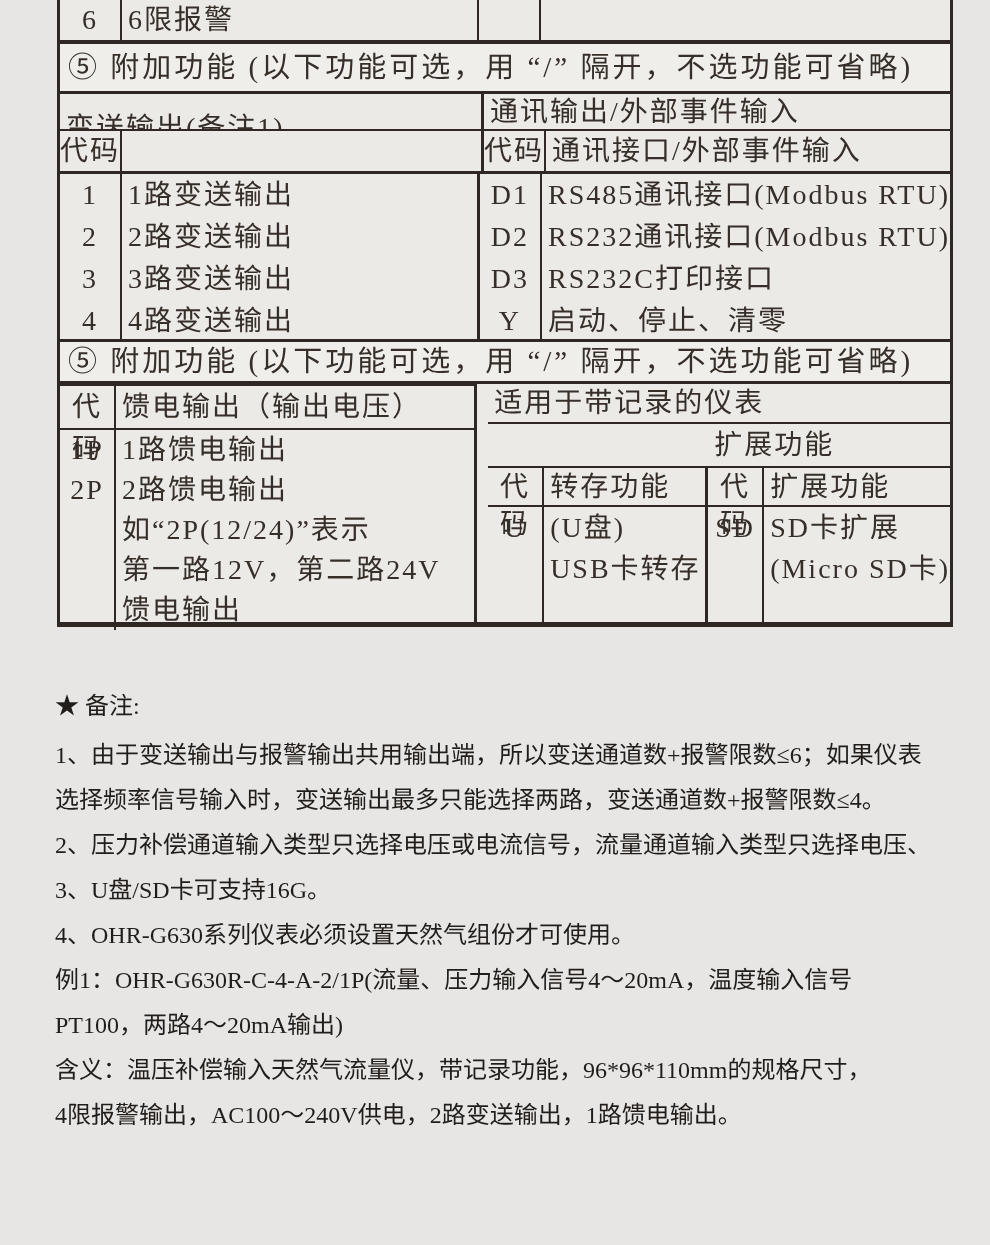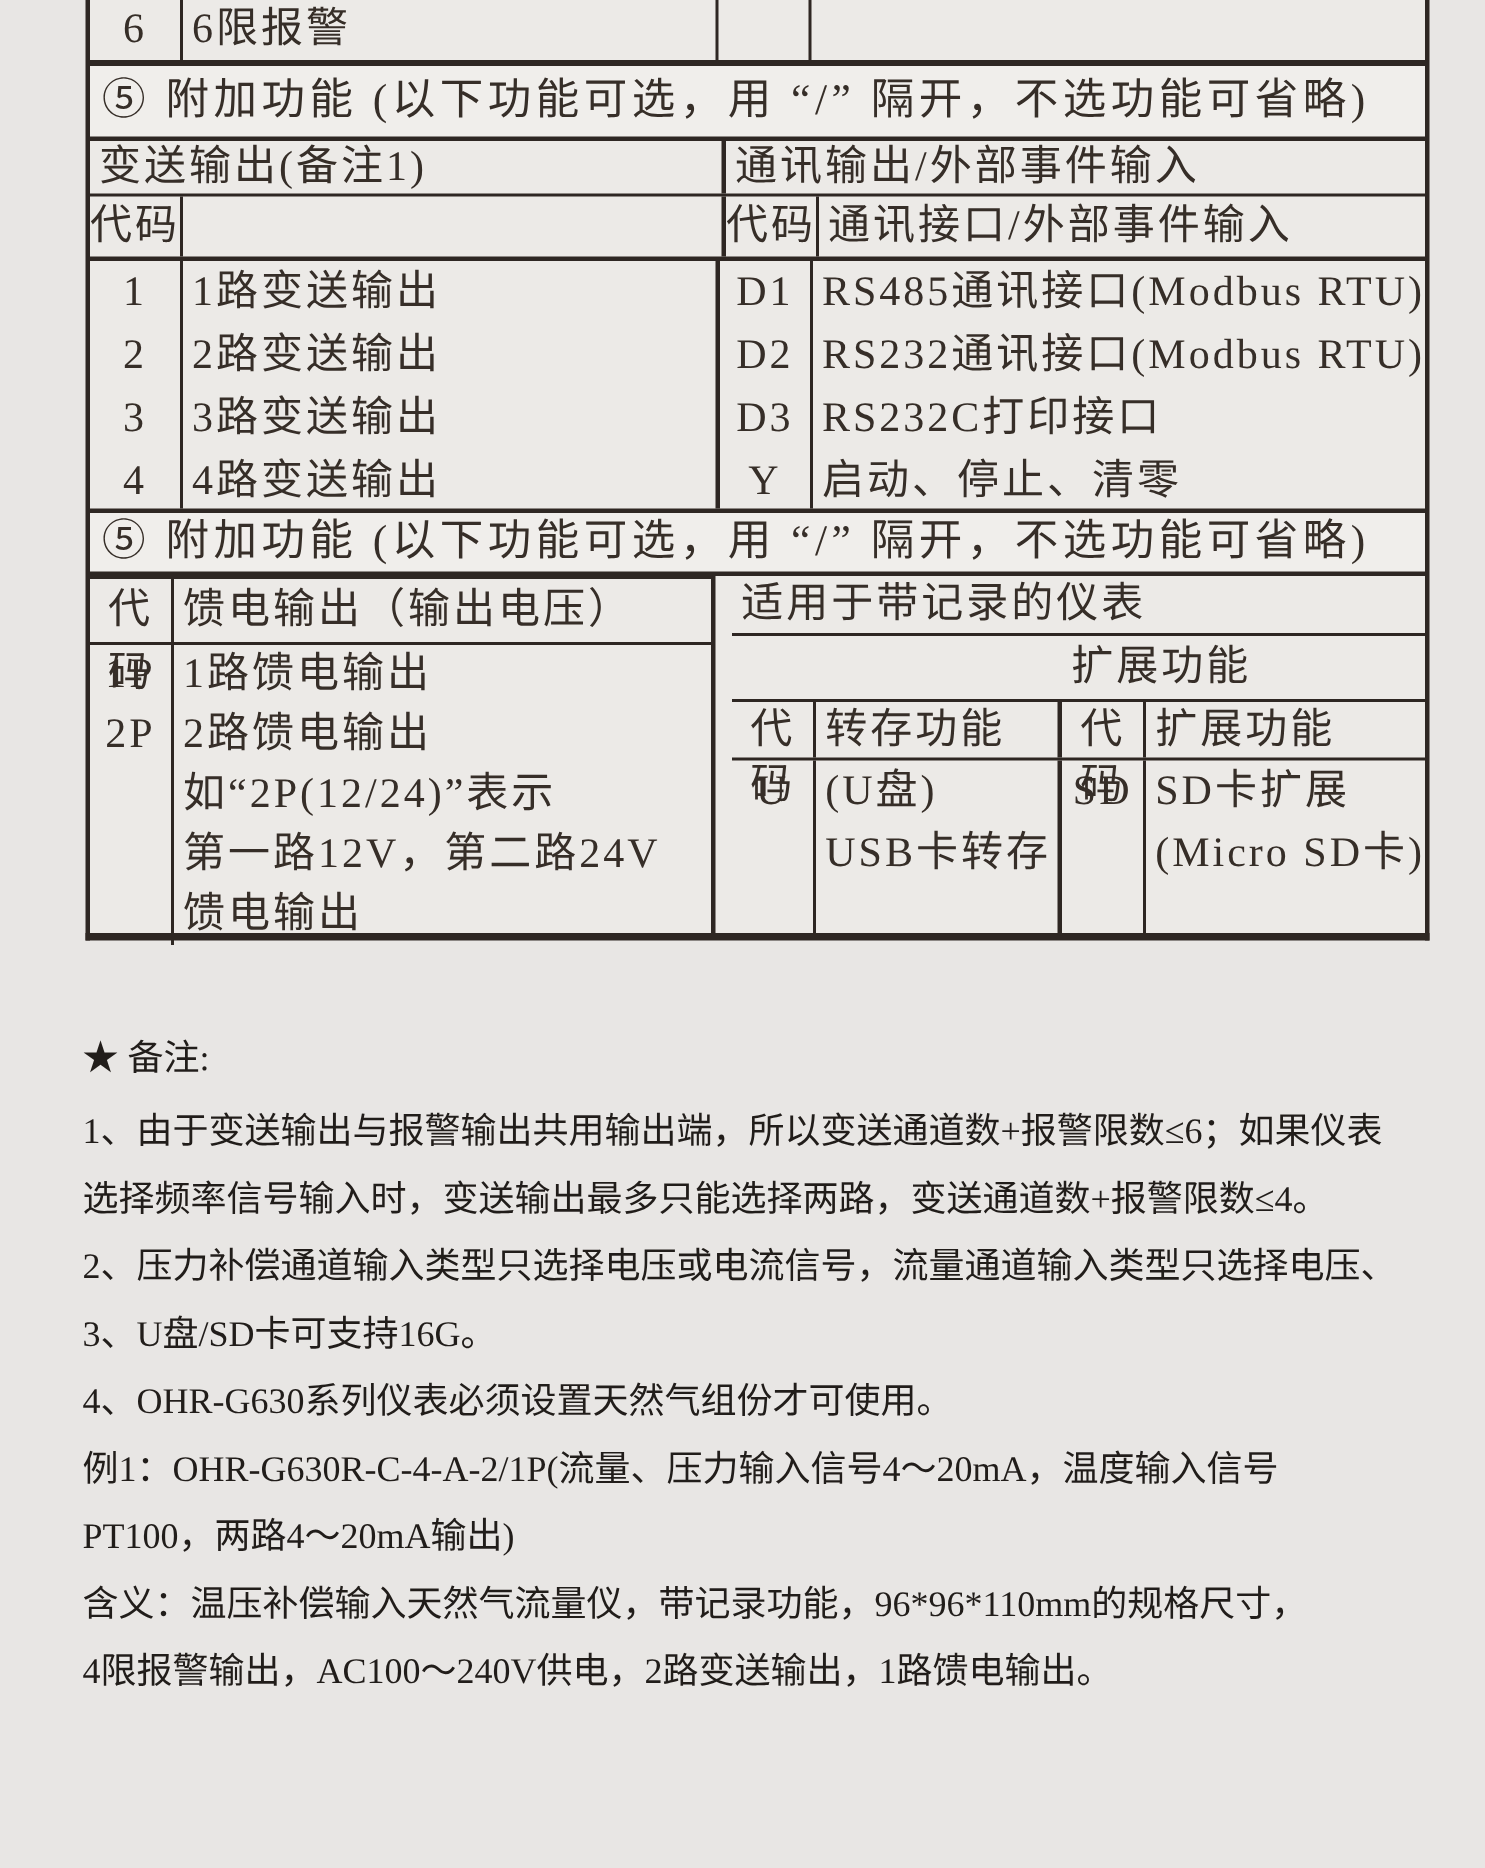--- a/index.html
+++ b/index.html
@@ -92,21 +92,21 @@
       <div class="codeA">6</div>
       <div class="desc" style="max-width:357px;border-right:2px solid var(--line);">6限报警</div>
       <div class="codeC"></div>
       <div class="desc"></div>
     </div>
 
     <div class="sec-header bb3">⑤ 附加功能 (以下功能可选，用 “/” 隔开，不选功能可省略)</div>
 
     <div class="frow h37 bb2">
       <div class="lhalf-r">
-          <div class="pad" style="line-height:35px;">变送输出(备注1)</div>
+          <div class="pad" style="line-height:35px;margin-top:16px;">变送输出(备注1)</div>
         </div>
       <div class="rhalf-r">
           <div class="pad" style="line-height:35px;">通讯输出/外部事件输入</div>
         </div>
     </div>
 
     <div class="frow h43 bb3">
       <div class="lhalf-r">
         <div class="codeA">代码</div>
       </div>

